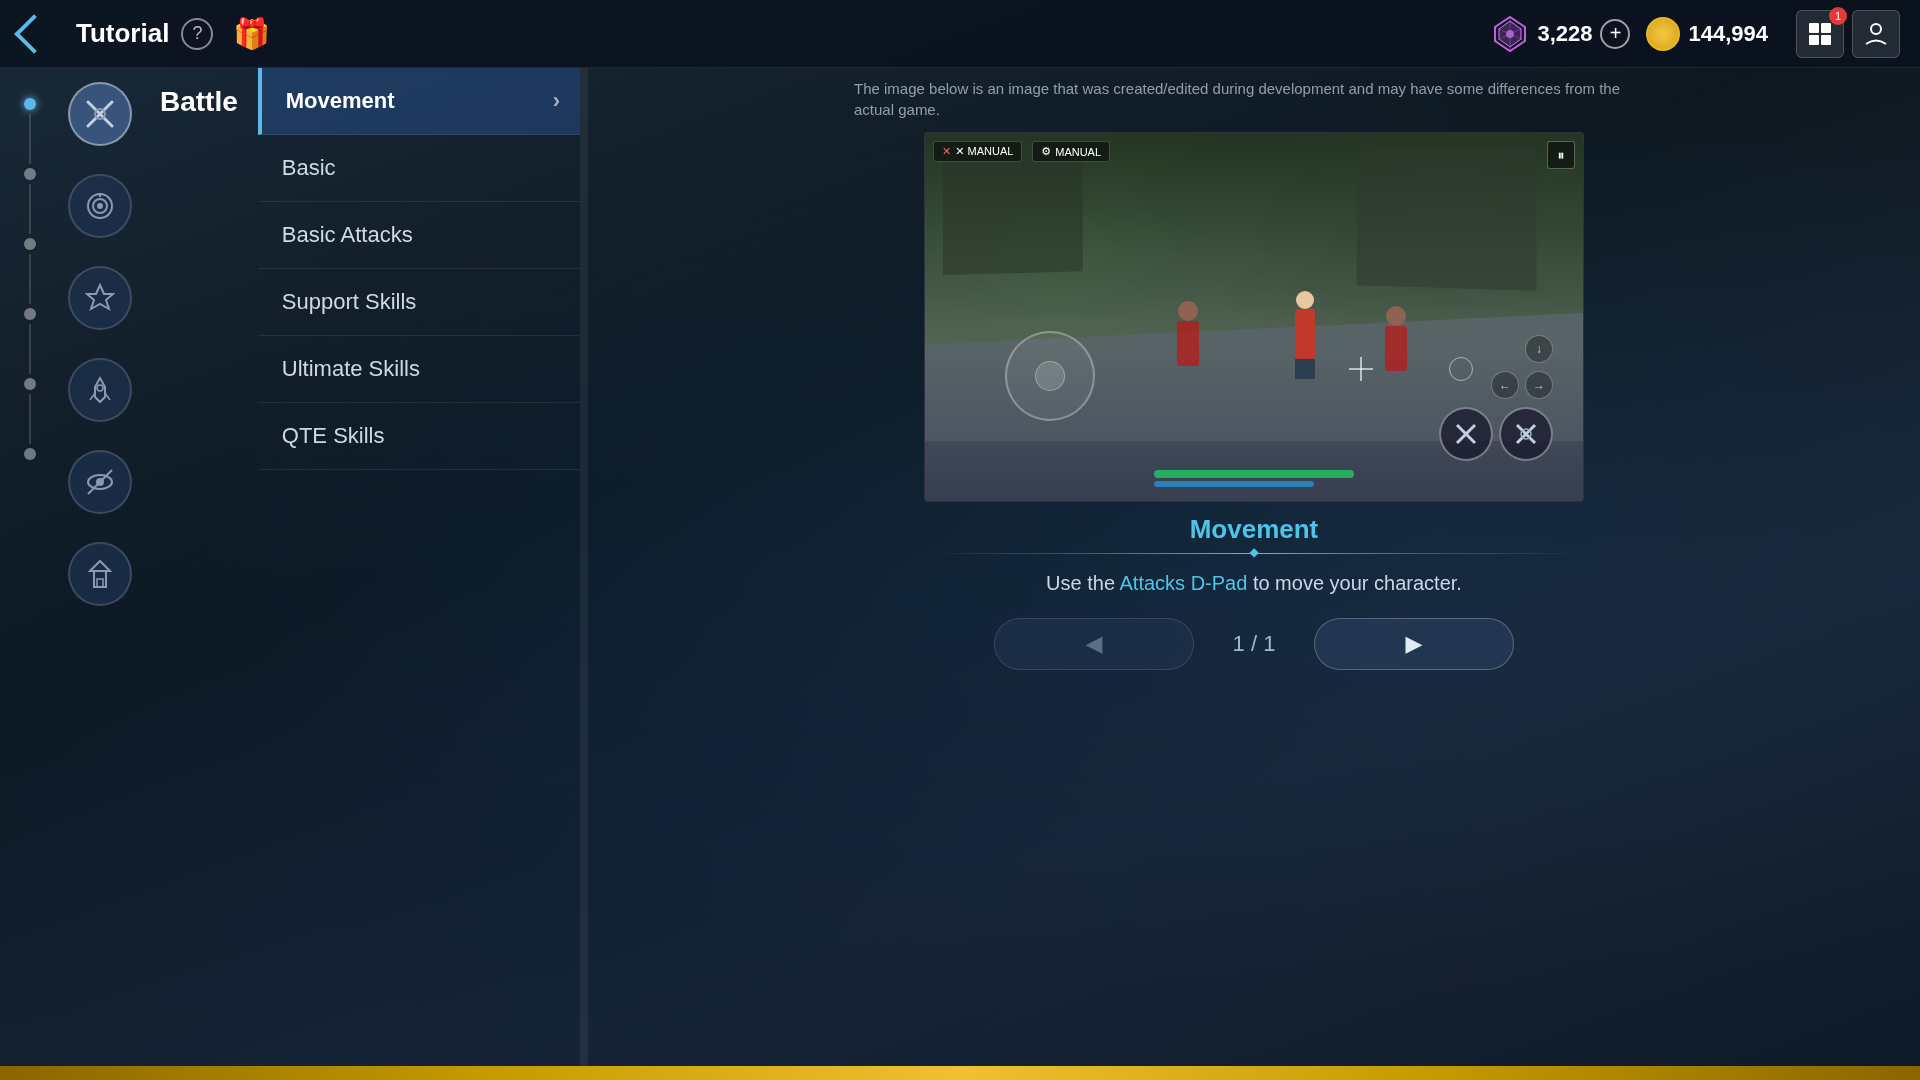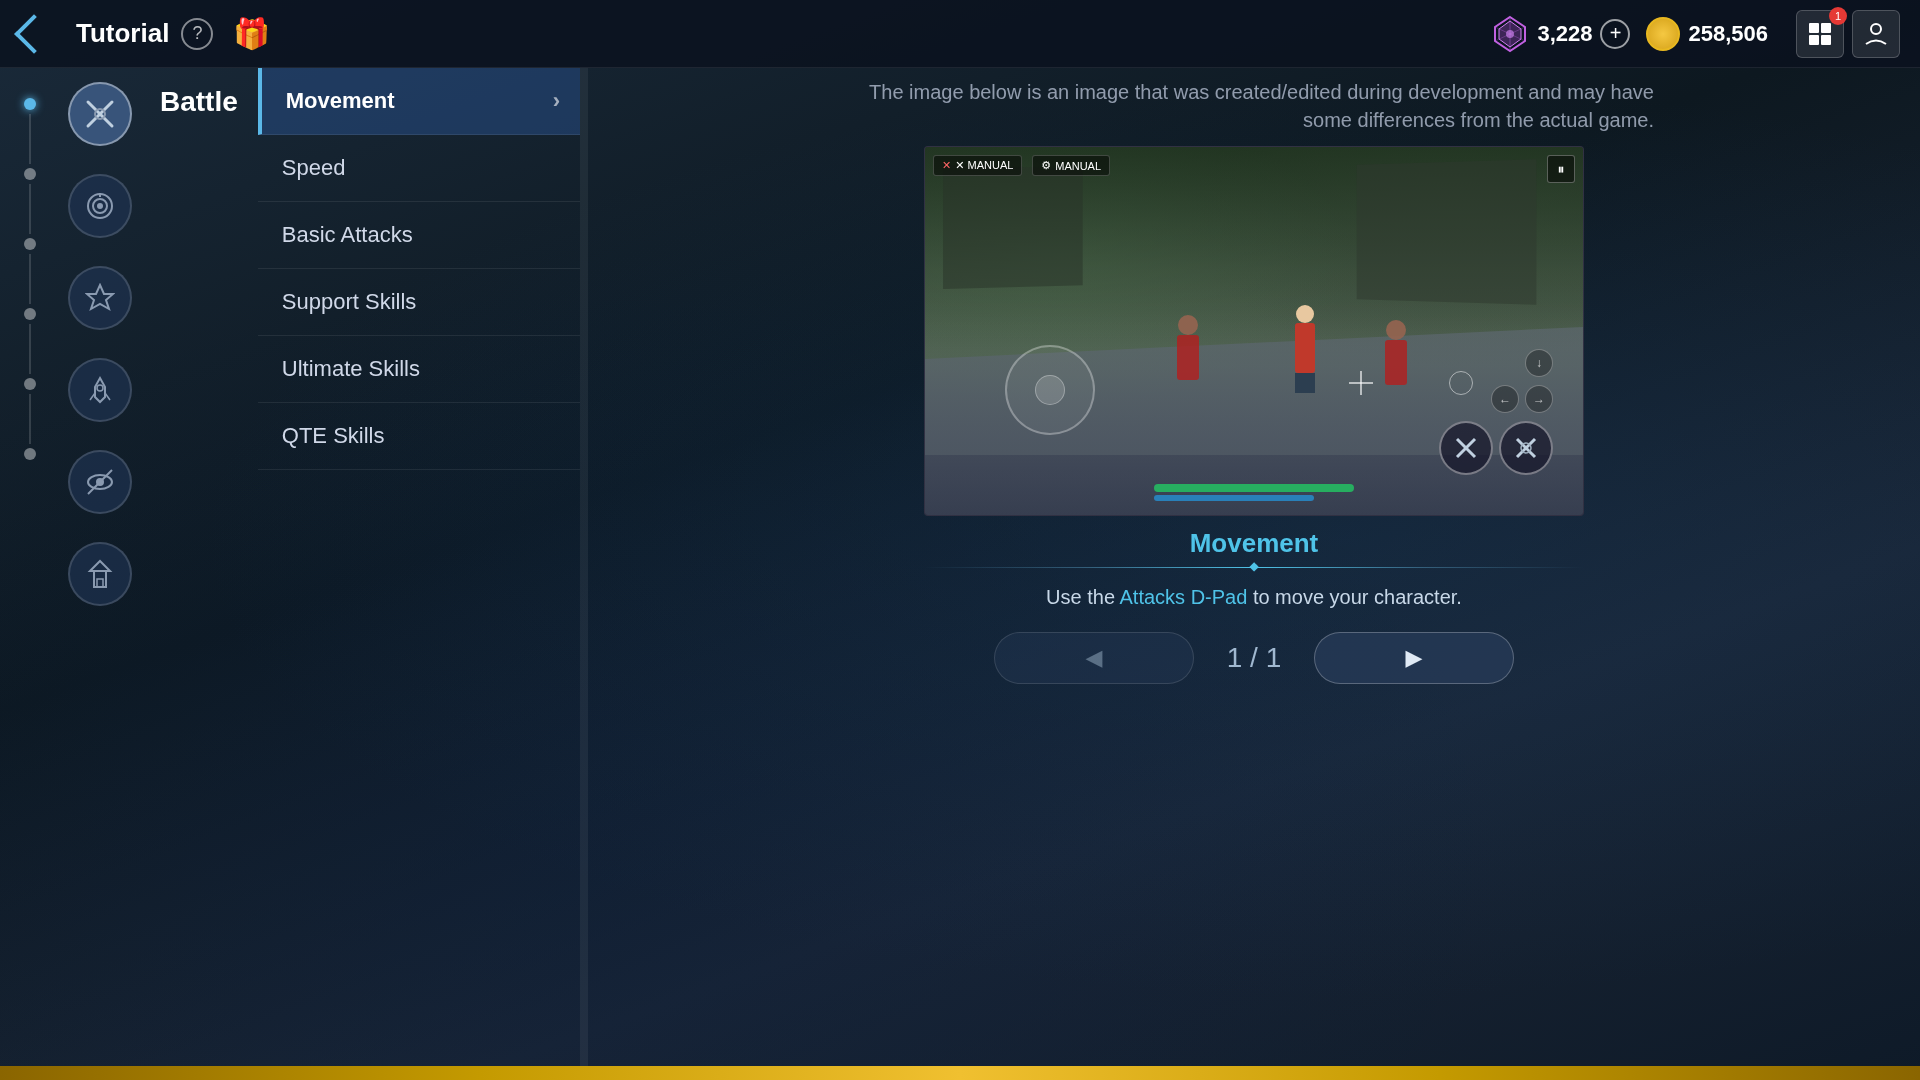--- a/index.html
+++ b/index.html
@@ -259,22 +259,22 @@
     .content-area {
       flex: 1;
       display: flex;
       flex-direction: column;
       align-items: center;
       padding: 10px 30px;
     }
 
     .dev-notice {
       color: rgba(200, 210, 230, 0.7);
-      font-size: 20px;
-      text-align: right;
+      font-size: 15px;
+      text-align: left;
       max-width: 800px;
       margin-bottom: 12px;
       line-height: 1.4;
     }
 
     .game-preview {
       width: 660px;
       height: 370px;
       background: #1a1a2e;
       border-radius: 4px;
@@ -584,21 +584,21 @@
     }
     .nav-btn.disabled {
       opacity: 0.5;
       cursor: not-allowed;
     }
     .nav-btn.next {
       color: #e0eaf5;
     }
     .page-indicator {
       color: #a0b8d0;
-      font-size: 28px;
+      font-size: 22px;
       min-width: 60px;
       text-align: center;
     }
 
     
     .bottom-bar {
       position: absolute;
       bottom: 0;
       left: 0;
       right: 0;
@@ -629,21 +629,21 @@
           <line x1="4" y1="12" x2="34" y2="26" stroke="rgba(200,100,240,0.3)" stroke-width="1"></line>
           <line x1="34" y1="12" x2="4" y2="26" stroke="rgba(200,100,240,0.3)" stroke-width="1"></line>
           <circle cx="19" cy="19" r="4" fill="rgba(220,140,255,0.6)"></circle>
         </svg>
       </div>
       <span class="currency-value">3,228</span>
       <div class="add-btn">+</div>
     </div>
     <div class="currency-group">
       <div class="coin-icon"></div>
-      <span class="currency-value">258,506</span>
+      <span class="currency-value">144,994</span>
     </div>
     <div class="top-bar-icons">
       <div class="icon-btn">
         <svg width="26" height="26" viewBox="0 0 26 26">
           <rect x="2" y="2" width="10" height="10" fill="white" rx="1"></rect>
           <rect x="14" y="2" width="10" height="10" fill="white" rx="1"></rect>
           <rect x="2" y="14" width="10" height="10" fill="white" rx="1"></rect>
           <rect x="14" y="14" width="10" height="10" fill="white" rx="1"></rect>
         </svg>
         <div class="notif-badge">1</div>
@@ -721,21 +721,21 @@
   </div>
 
   <div class="menu-panel">
     <div class="menu-title">Battle</div>
     <div class="menu-list">
       <div class="menu-item active">
         <span class="menu-item-text">Movement</span>
         <span class="menu-chevron">›</span>
       </div>
       <div class="menu-item">
-        <span class="menu-item-text">Speed</span>
+        <span class="menu-item-text">Basic</span>
       </div>
       <div class="menu-item">
         <span class="menu-item-text">Basic Attacks</span>
       </div>
       <div class="menu-item">
         <span class="menu-item-text">Support Skills</span>
       </div>
       <div class="menu-item">
         <span class="menu-item-text">Ultimate Skills</span>
       </div>

